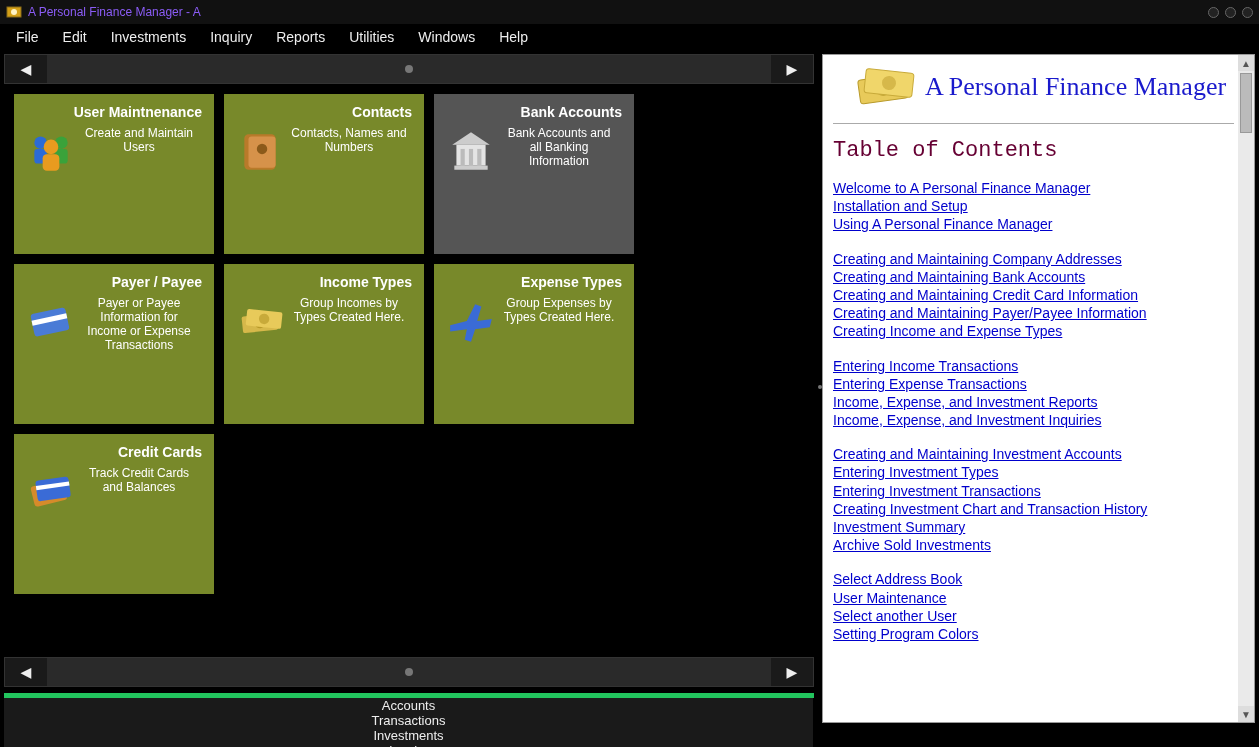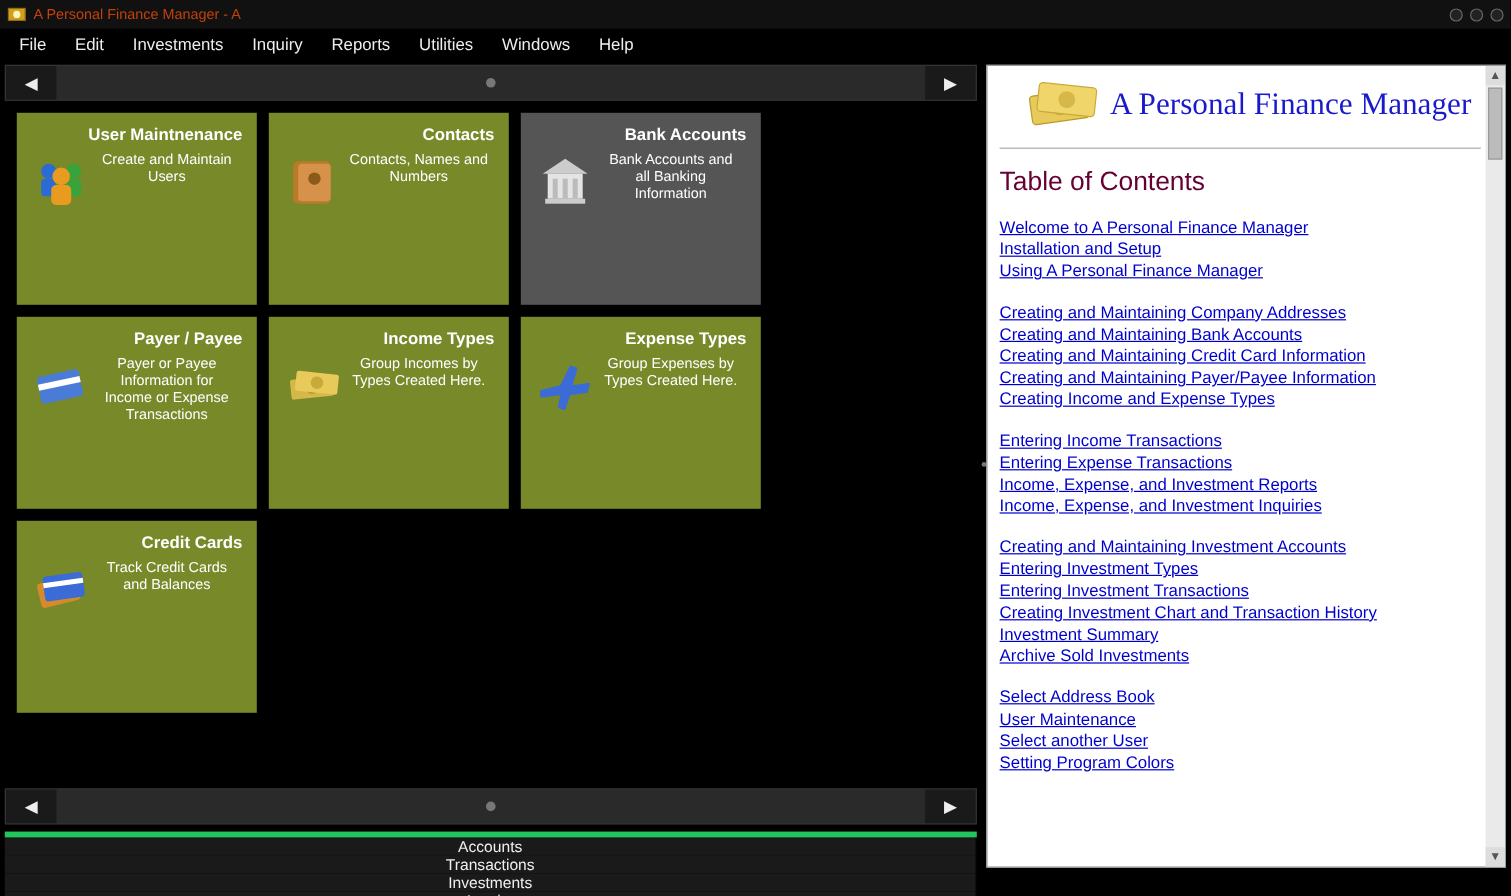--- a/index.html
+++ b/index.html
@@ -1,17 +1,17 @@
 <!DOCTYPE html>
 <html><head>
 <meta charset="utf-8">
 <style>
   * { box-sizing: border-box; margin: 0; padding: 0; }
   html, body { width: 1259px; height: 747px; overflow: hidden; font-family: "Segoe UI", Arial, sans-serif; background: #000; }
-  .titlebar { height: 24px; background: #111; color: #c2410c; display: flex; align-items: center; padding: 0 6px; font-size: 12px; }
+  .titlebar { height: 24px; background: #111; color: #8b5cf6; display: flex; align-items: center; padding: 0 6px; font-size: 12px; }
   .titlebar .app-icon { width: 16px; height: 16px; margin-right: 6px; display:flex; }
   .titlebar .title { flex: 1; }
   .titlebar .winbtns { display: flex; gap: 6px; }
   .winbtn { width: 11px; height: 11px; border: 1px solid #666; border-radius: 50%; background:#222; }
   .menubar { height: 26px; background: #000; display: flex; align-items: center; padding: 0 6px; gap: 4px; }
   .menubar .menuitem { color: #eee; font-size: 14px; padding: 3px 10px; cursor: default; }
   .client { display: flex; height: calc(100% - 28px - 26px - 20px); background: #000; }
   .leftpane { flex: 0 0 818px; display: flex; flex-direction: column; padding: 4px 4px 0 4px; }
   .rightpane { flex: 1; background: #fff; margin: 4px 4px 0 0; border: 1px solid #999; position: relative; }
   .navstrip { height: 30px; background: #2a2a2a; display: flex; align-items: center; border: 1px solid #333; }
@@ -30,21 +30,21 @@
   .tabbar .tab { flex: 1; display:flex; align-items:center; justify-content:center; color:#eee; font-size: 13px; border-right: 1px solid #000; background:#1a1a1a; }
   .tabbar .tab:last-child { border-right: none; }
   .help-scroll { position:absolute; top:0; right:0; width:16px; height:100%; background:#eaeaea; display:flex; flex-direction:column; align-items:center; }
   .help-scroll .arrowbtn { height:16px; width:100%; display:flex; align-items:center; justify-content:center; color:#555; font-size:10px; background:#ddd;}
   .help-scroll .thumb { width:12px; height:60px; background:#bbb; border:1px solid #999; margin-top:2px;}
   .help-content { padding: 6px 20px 6px 10px; overflow:hidden; font-family: "Times New Roman", serif; }
   .help-header { display:flex; align-items:center; gap:8px; padding: 4px 0 8px 20px; }
   .help-logo { width:64px; height:44px; display:flex; align-items:center; justify-content:center; }
   .help-title { color: #1a1acc; font-size: 26px; line-height: 1.1; }
   .help-rule { border: none; border-top: 1px solid #aaa; margin: 6px 0 14px 0; }
-  .toc-head { color: #660033; font-size: 22px; margin-bottom: 10px; font-family: Liberation Sans, sans-serif; }
+  .toc-head { color: #660033; font-size: 22px; margin-bottom: 10px; font-family: Liberation Mono, monospace; }
   .toc a { display:block; color: #0000cc; text-decoration: underline; font-size: 14px; line-height: 1.3; font-family: Arial, sans-serif; }
   .toc .grp { margin-bottom: 14px; margin-top: 16px; }
   .statusbar { height: 20px; background: #fff; display:flex; align-items:center; justify-content:flex-end; color:#000; font-size:12px; padding: 0 10px; border-top:1px solid #888;margin-top:36px;}
   .status-grip { margin-left:8px; color:#888; }
   .splitter { width: 4px; background:#000; cursor:col-resize; display:flex; align-items:center; justify-content:center;}
   .splitter .dot { width:4px; height:4px; background:#777; border-radius:50%; }
   .tools-row { display:flex; flex-direction:column; gap:6px; }
 </style>
 </head>
 <body>

